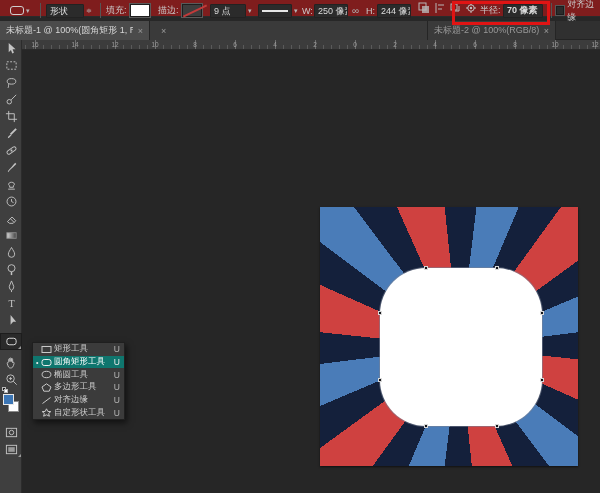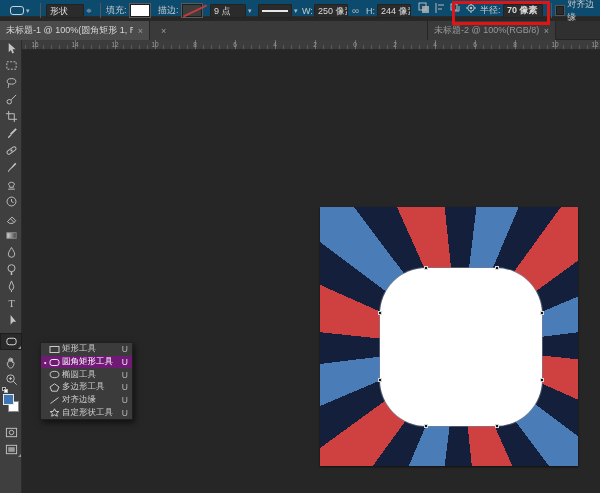--- a/index.html
+++ b/index.html
@@ -2,21 +2,21 @@
 <html style="--ray-red: #cf4140; --ray-navy: #14203b; --ray-blue: #4a7cb8; --shape-fill: #ffffff;"><head>
 <meta charset="utf-8">
 <style>
   * { margin:0; padding:0; box-sizing:border-box; }
   html,body { width:600px; height:493px; overflow:hidden; background:#272727;
     font-family:"Liberation Sans","DejaVu Sans",sans-serif; }
   .abs { position:absolute; }
   #stage { position:relative; width:600px; height:493px; background:#272727; }
 
   
-  #options-bar { left:0; top:0; width:600px; height:17px; background:#0c4a6e;
+  #options-bar { left:0; top:0; width:600px; height:17px; background:#7f1d1d;
     border-bottom:1px solid #2b2b2b; font-size:9px; color:#c9c9c9; }
   .ob { position:absolute; top:0; height:21px; display:flex; align-items:center; }
   .ob-sep { position:absolute; top:3px; width:1px; height:15px; background:#3a3a3a; border-right:1px solid #555; }
   .field { background:#2b2b2b; border:1px solid #222; border-radius:1px; color:#dcdcdc;
     font-size:9px; height:14px; line-height:12px; padding:0 3px; overflow:hidden; white-space:nowrap; }
   .swatch { width:20px; height:13px; border:1px solid #1e1e1e; box-shadow:0 0 0 1px #5a5a5a; }
   .drop-arrow { color:#b5b5b5; font-size:7px; margin-left:2px; }
   .ob-icon-btn { width:16px; height:16px; display:flex; align-items:center; justify-content:center; }
   #radius-highlight { border:3px solid #e01414; background:transparent; z-index:30; }
   .preset-shape { width:14px; height:9px; border:1px solid #cfcfcf; border-radius:3px; }
@@ -73,21 +73,21 @@
         var(--ray-red) 13deg 31deg,
         var(--ray-navy) 31deg 44deg,
         var(--ray-blue) 44deg 60deg);
     box-shadow:0 1px 2px rgba(0,0,0,.6); }
   #rounded-shape { position:absolute; left:60px; top:61px; width:162px; height:158px;
     background:var(--shape-fill); border-radius:46px; box-shadow:0 0 0 1px rgba(120,130,150,.55); }
   .anchor { position:absolute; width:4px; height:4px; background:#15161a;
     border:0.5px solid #d8d8d8; }
 
   
-  #shape-menu { left:40px; top:342px; width:93px; background:#3b3b3b;
+  #shape-menu { left:32px; top:342px; width:93px; background:#3b3b3b;
     border:1px solid #1f1f1f; box-shadow:2px 3px 6px rgba(0,0,0,.55); z-index:20; }
   .menu-item { height:12.7px; display:flex; align-items:center; padding:0 4px 0 3px;
     font-size:8.5px; color:#cccccc; position:relative; }
   .menu-item.selected { background:#30618f; color:#ffffff; }
   .menu-item .bullet { width:5px; font-size:7px; color:#eee; }
   .menu-item .mi-icon { width:13px; display:flex; align-items:center; }
   .menu-item .mi-label { flex:1; white-space:nowrap; }
   .menu-item .mi-short { color:#b5b5b5; font-size:8.5px; }
   .menu-item.selected .mi-short { color:#e8e8e8; }
 
@@ -382,21 +382,21 @@
     <div class="menu-item">
       <span class="bullet"></span>
       <span class="mi-icon">
         <svg width="11" height="9" viewBox="0 0 11 9">
             <rect x="1" y="1.5" width="9" height="6" fill="none" stroke="#c9c9c9"></rect>
           </svg>
       </span>
       <span class="mi-label">矩形工具</span>
       <span class="mi-short">U</span>
     </div>
-    <div class="menu-item selected" style="background: #701a75;">
+    <div class="menu-item selected" style="background: #0f766e;">
       <span class="bullet">•</span>
       <span class="mi-icon">
         <svg width="11" height="9" viewBox="0 0 11 9">
             <rect x="1" y="1.5" width="9" height="6" rx="2.2" fill="none" stroke="#f0f0f0"></rect>
           </svg>
       </span>
       <span class="mi-label">圆角矩形工具</span>
       <span class="mi-short">U</span>
     </div>
     <div class="menu-item">

